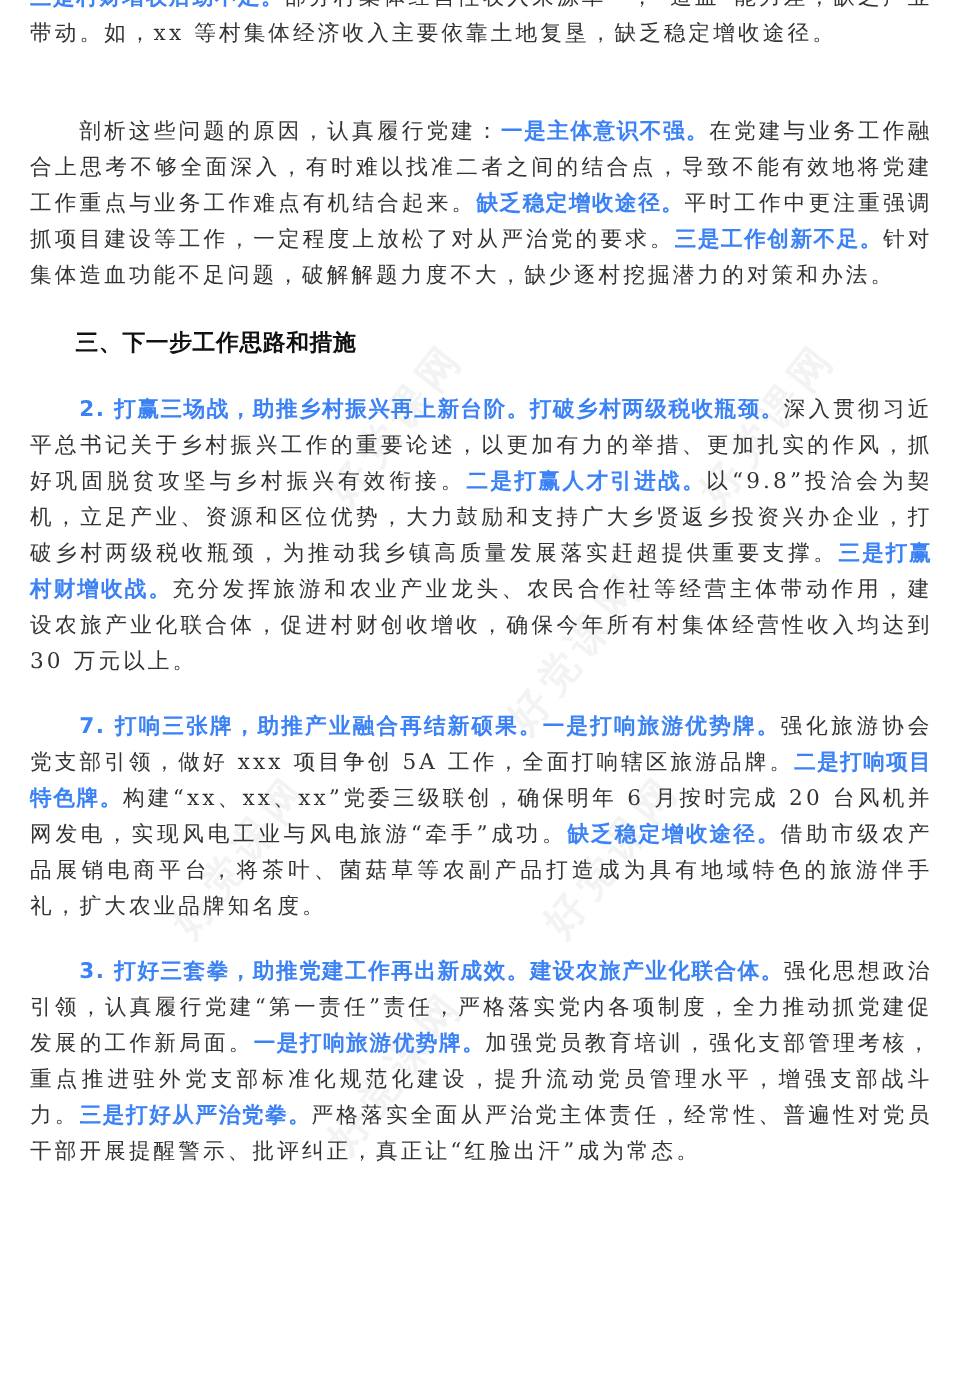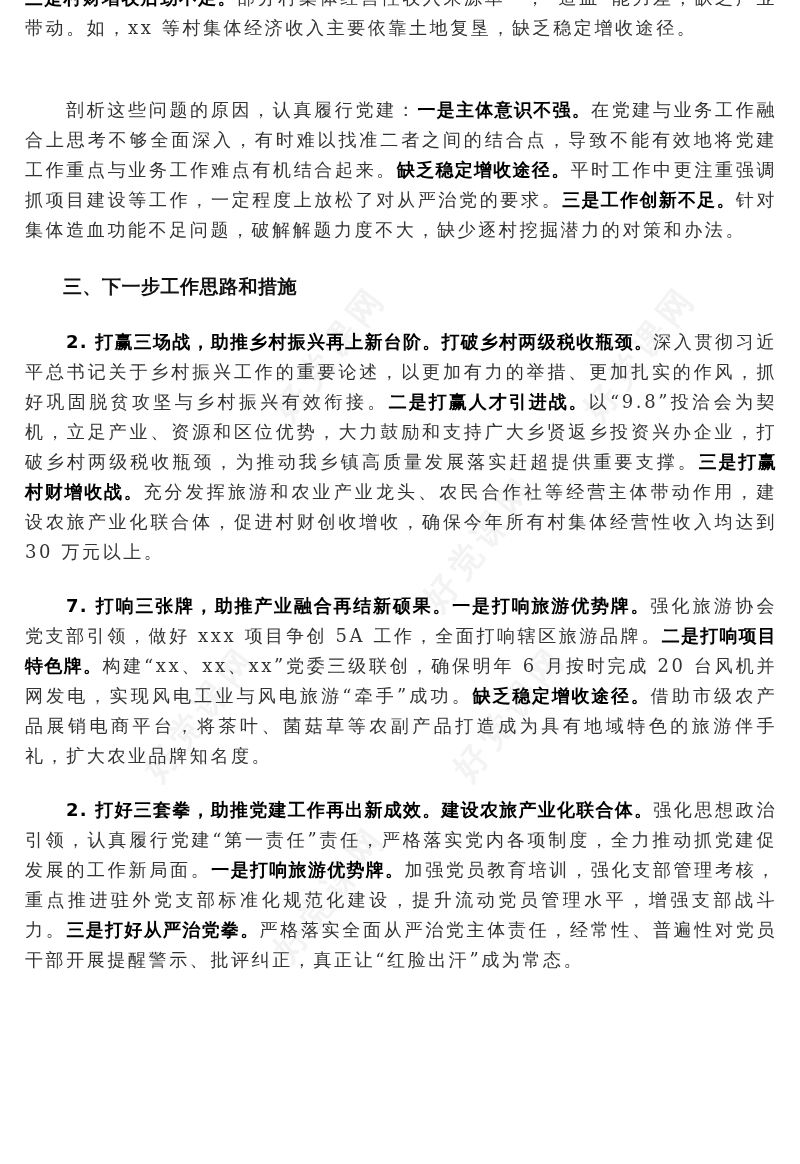--- a/index.html
+++ b/index.html
@@ -14,21 +14,21 @@
   .para {
     font-size: 18px;
     line-height: 30px;
     letter-spacing: 2.6px;
     margin: 0;
     text-align: justify;
     text-align-last: left;
     word-break: break-all;
   }
   .indent { text-indent: 41px; }
-  .b { font-weight: bold; color: #000000; font-family: "DejaVu Sans", "Liberation Sans", sans-serif; letter-spacing: 1.2px; }
+  .b { font-weight: bold; color: #3b82f6; font-family: "DejaVu Sans", "Liberation Sans", sans-serif; letter-spacing: 1.2px; }
   .heading {
     font-family: "DejaVu Sans", "Liberation Sans", sans-serif;
     font-weight: bold; font-size: 19px; color: #111111;
     margin: 0; padding-left: 38px; line-height: 30px; letter-spacing: 0.5px;
   }
   .gap-lg { height: 52px; }
   .gap-md { height: 26px; }
   .gap-sm { height: 24px; }
   .wm {
     position: absolute; color: rgba(120,120,120,0.09);
@@ -71,16 +71,16 @@
 
   <div class="gap-sm"></div>
 
   <p class="para indent">
     <span class="b">7. 打响三张牌，助推产业融合再结新硕果。</span><span class="b">一是打响旅游优势牌。</span><span>强化旅游协会党支部引领，做好 xxx 项目争创 5A 工作，全面打响辖区旅游品牌。</span><span class="b">二是打响项目特色牌。</span><span>构建“xx、xx、xx”党委三级联创，确保明年 6 月按时完成 20 台风机并网发电，实现风电工业与风电旅游“牵手”成功。</span><span class="b">缺乏稳定增收途径。</span><span>借助市级农产品展销电商平台，将茶叶、菌菇草等农副产品打造成为具有地域特色的旅游伴手礼，扩大农业品牌知名度。</span>
   </p>
 
   <div class="gap-sm"></div>
 
   <p class="para indent">
-    <span class="b">2. 打好三套拳，助推党建工作再出新成效。</span><span class="b">建设农旅产业化联合体。</span><span>强化思想政治引领，认真履行党建“第一责任”责任，严格落实党内各项制度，全力推动抓党建促发展的工作新局面。</span><span class="b">一是打响旅游优势牌。</span><span>加强党员教育培训，强化支部管理考核，重点推进驻外党支部标准化规范化建设，提升流动党员管理水平，增强支部战斗力。</span><span class="b">三是打好从严治党拳。</span><span>严格落实全面从严治党主体责任，经常性、普遍性对党员干部开展提醒警示、批评纠正，真正让“红脸出汗”成为常态。</span>
+    <span class="b">3. 打好三套拳，助推党建工作再出新成效。</span><span class="b">建设农旅产业化联合体。</span><span>强化思想政治引领，认真履行党建“第一责任”责任，严格落实党内各项制度，全力推动抓党建促发展的工作新局面。</span><span class="b">一是打响旅游优势牌。</span><span>加强党员教育培训，强化支部管理考核，重点推进驻外党支部标准化规范化建设，提升流动党员管理水平，增强支部战斗力。</span><span class="b">三是打好从严治党拳。</span><span>严格落实全面从严治党主体责任，经常性、普遍性对党员干部开展提醒警示、批评纠正，真正让“红脸出汗”成为常态。</span>
   </p>
 
 </div>
 
 </body></html>

